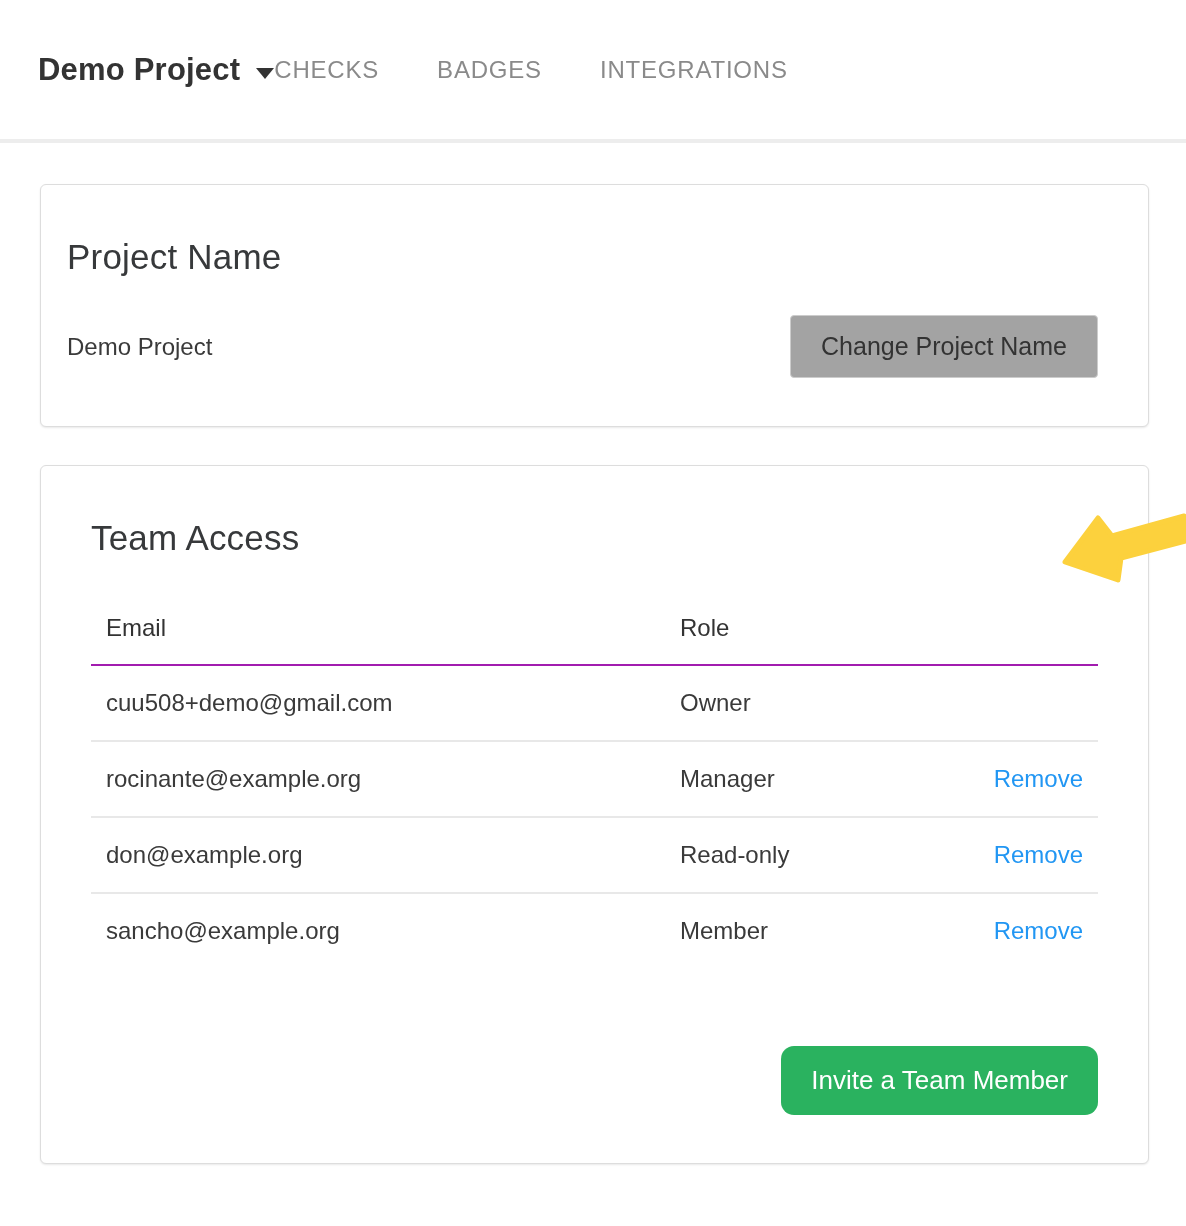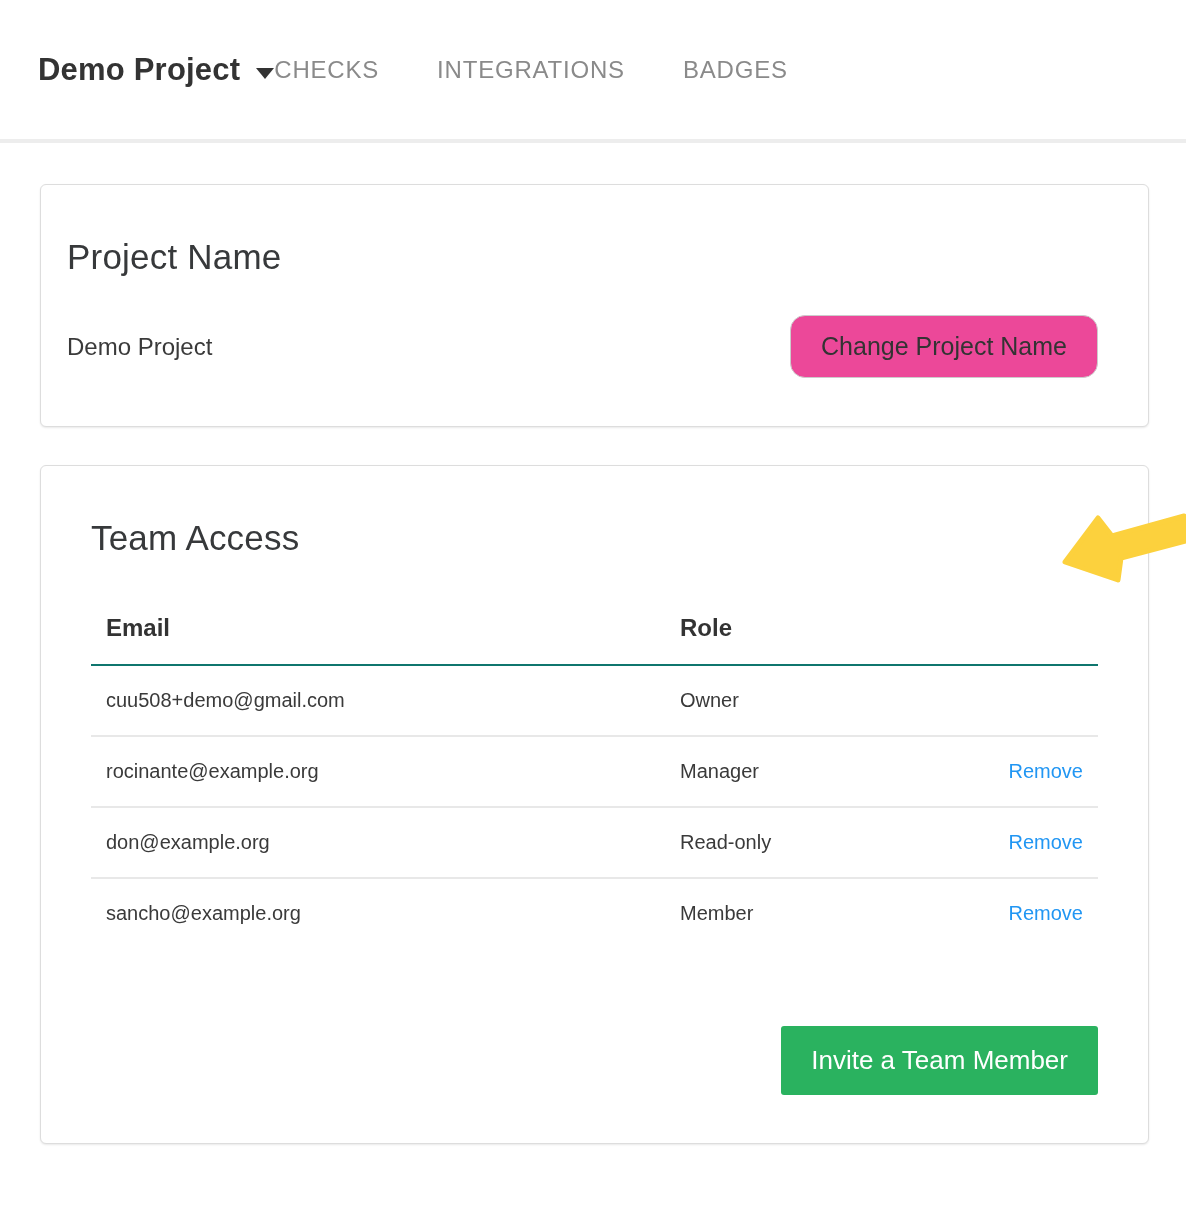--- a/index.html
+++ b/index.html
@@ -93,46 +93,46 @@
 
   .project-row {
     margin-top: 38px;
     display: flex;
     align-items: center;
     justify-content: space-between;
   }
   .project-value { font-size: 24px; color: #3a3a3a; }
 
   .btn-outline {
-    background: #ec4899;
+    background: #a3a3a3;
     border: 1px solid #cccccc;
-    border-radius: 15px;
+    border-radius: 4px;
     color: #333333;
     font-size: 25px;
     font-family: inherit;
     padding: 16px 30px;
     cursor: pointer;
   }
 
   
   table.team-table {
     width: 100%;
     border-collapse: collapse;
     margin-top: 44px;
   }
   .team-table th {
     text-align: left;
     font-size: 24px;
-    font-weight: bold;
+    font-weight: normal;
     color: #333333;
     padding: 12px 15px 22px 15px;
-    border-bottom: 2px solid #0f766e;
+    border-bottom: 2px solid #a21caf;
   }
   .team-table td {
-    font-size: 20px;
+    font-size: 24px;
     color: #3a3a3a;
     padding: 23px 15px;
     border-bottom: 2px solid #e8e8e8;
   }
   .team-table tr:last-child td { border-bottom: none; }
   .col-email { width: 57%; }
   .col-role  { width: 27%; }
   .col-action { width: 16%; }
   td.action-cell, th.action-cell { text-align: right; }
   a.remove-link {
@@ -141,21 +141,21 @@
     cursor: pointer;
   }
 
   .invite-row {
     margin-top: 78px;
     text-align: right;
   }
   .btn-green {
     background: #2ab25f;
     border: none;
-    border-radius: 3px;
+    border-radius: 13px;
     color: #ffffff;
     font-size: 26px;
     font-family: inherit;
     padding: 19px 30px;
     cursor: pointer;
   }
 
   
   .annotation-arrow {
     position: absolute;
@@ -172,22 +172,22 @@
 
 <div class="page">
 
   <header class="navbar">
     <div class="brand">
       <span class="brand-label">Demo Project</span>
       <span class="caret-down"></span>
     </div>
     <nav class="tabs">
       <a class="tab">CHECKS</a>
+      <a class="tab">BADGES</a>
       <a class="tab">INTEGRATIONS</a>
-      <a class="tab">BADGES</a>
     </nav>
   </header>
 
   <section class="card card-project">
     <h1 class="card-title">Project Name</h1>
     <div class="project-row">
       <span class="project-value">Demo Project</span>
       <button class="btn-outline">Change Project Name</button>
     </div>
   </section>

